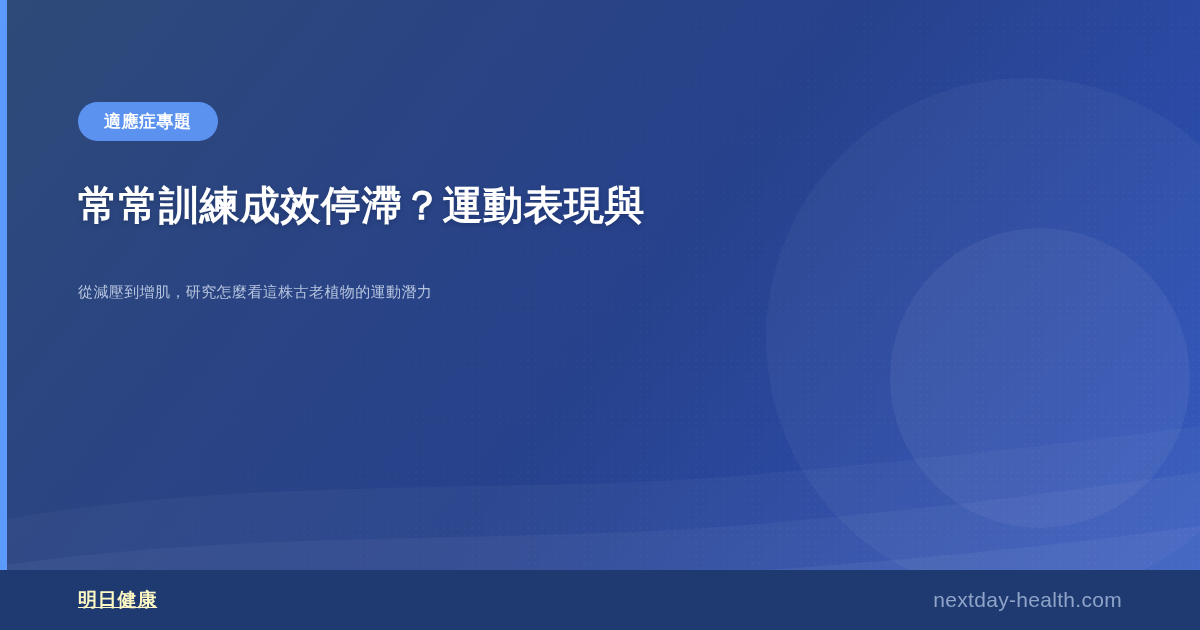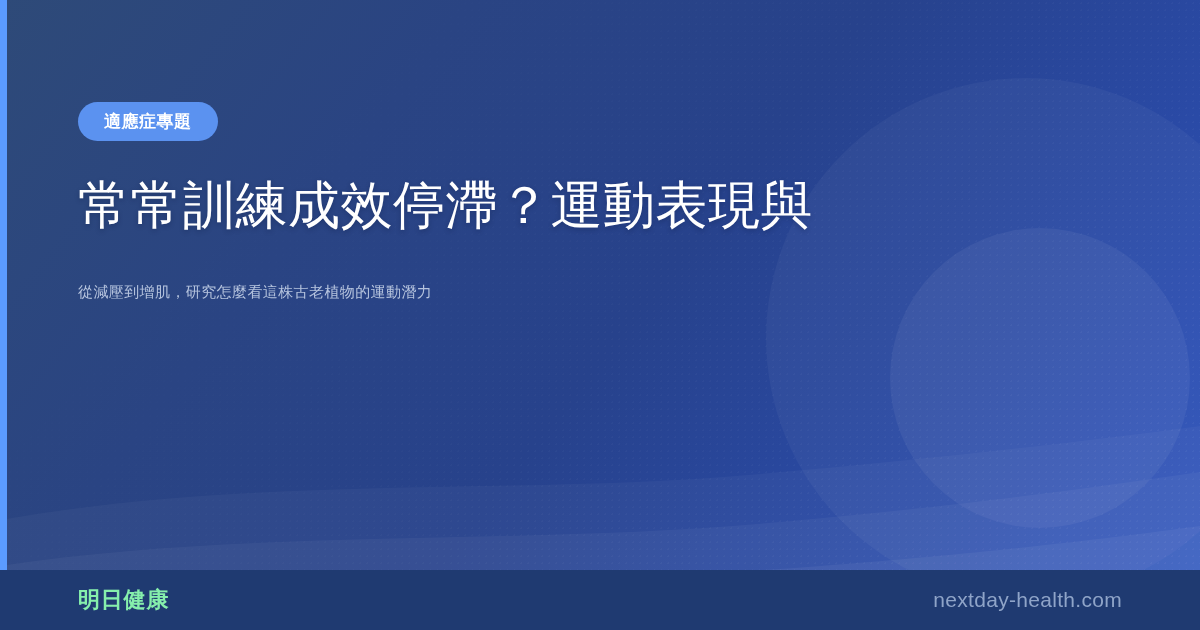--- a/index.html
+++ b/index.html
@@ -90,22 +90,22 @@
     font-size:17px;
     font-weight:bold;
     letter-spacing:.5px;
     line-height:1;
     text-align:center;
   }
 
   .title{
     margin-top:25px;
     color:#ffffff;
-    font-size:52px;
-    font-weight:normal;
+    font-size:40px;
+    font-weight:bold;
     line-height:78px;
     letter-spacing:.5px;
     max-width:830px;
     text-shadow:0 2px 5px rgba(10,22,55,.28);
   }
 
   .subtitle{
     margin-top:33px;
     color:#b6c4de;
     font-size:15px;
@@ -120,24 +120,25 @@
     position:absolute;
     left:0; bottom:0;
     width:1200px; height:60px;
     background:#1f3a71;
     display:flex;
     align-items:center;
     justify-content:space-between;
     padding:0 78px;
   }
   .footer-brand{
-    color:#86efac;
-    font-size:22px;
+    color:#fef9c3;
+    font-size:19px;
     font-weight:bold;
     letter-spacing:.8px;
+    text-decoration:underline;
   }
   .footer-url{
     color:#8fa4c8;
     font-size:21px;
     letter-spacing:.3px;
   }
 </style>
 </head>
 <body>
 

